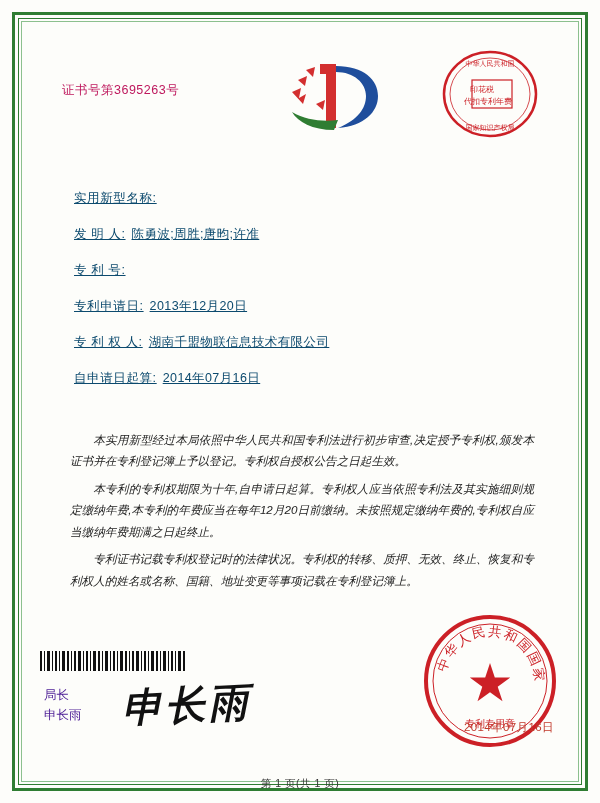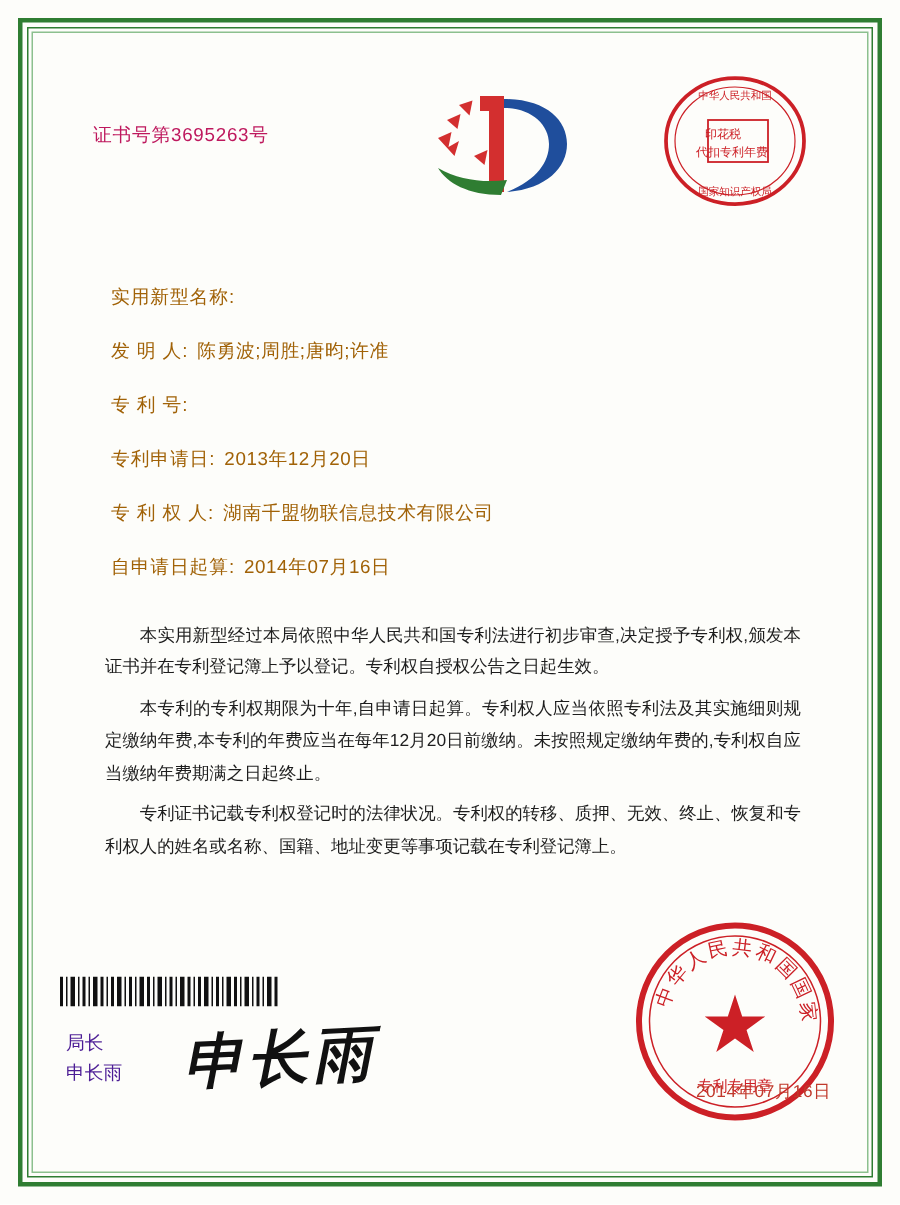--- a/index.html
+++ b/index.html
@@ -96,39 +96,41 @@
   .fields {
     margin-top: 40px;
     padding-left: 34px;
     padding-right: 20px;
   }
   .field-row {
     display: flex;
     align-items: baseline;
     margin-bottom: 19px;
     font-size: 12.5px;
-    color: #a16207;
-    font-family: "Liberation Sans", sans-serif;
+    color: #0c4a6e;
+    font-family: "Liberation Sans", sans-serif;
+    text-decoration: underline;
   }
   .field-label {
     white-space: nowrap;
     letter-spacing: 0.6px;
   }
   .field-value {
     margin-left: 6px;
     letter-spacing: 0.4px;
   }
   .field-value.mono {
     font-family: "Liberation Mono", monospace;
     letter-spacing: 0.2px;
   }
   .paragraphs {
-    margin-top: 26px;
+    margin-top: 42px;
     padding-left: 30px;
     padding-right: 26px;
+    font-style: italic;
   }
   .para {
     font-size: 11.6px;
     line-height: 1.85;
     color: #1d1d1d;
     text-align: justify;
     text-indent: 2em;
     margin: 0 0 6px 0;
     font-family: "Liberation Sans", sans-serif;
   }
@@ -319,13 +321,14 @@
       <text font-size="13" fill="#cc2026" font-family="'Liberation Sans',sans-serif" letter-spacing="2">
         <textPath href="#sealArc" startOffset="6%">中华人民共和国国家知识产权局</textPath>
       </text>
       <path d="M70 52 l4.8 14.6 h15.4 l-12.5 9.1 4.8 14.6 -12.5-9 -12.5 9 4.8-14.6 -12.5-9.1 h15.4 Z" fill="#cc2026"></path>
       <text x="70" y="116" font-size="10" fill="#cc2026" text-anchor="middle" font-family="'Liberation Sans',sans-serif">专利专用章</text>
     </svg>
   </div>
 
   <div class="seal-date">2014年07月16日</div>
 
+  <div class="footer">第 1 页(共 1 页)</div>
 </div>
 
 </body></html>

